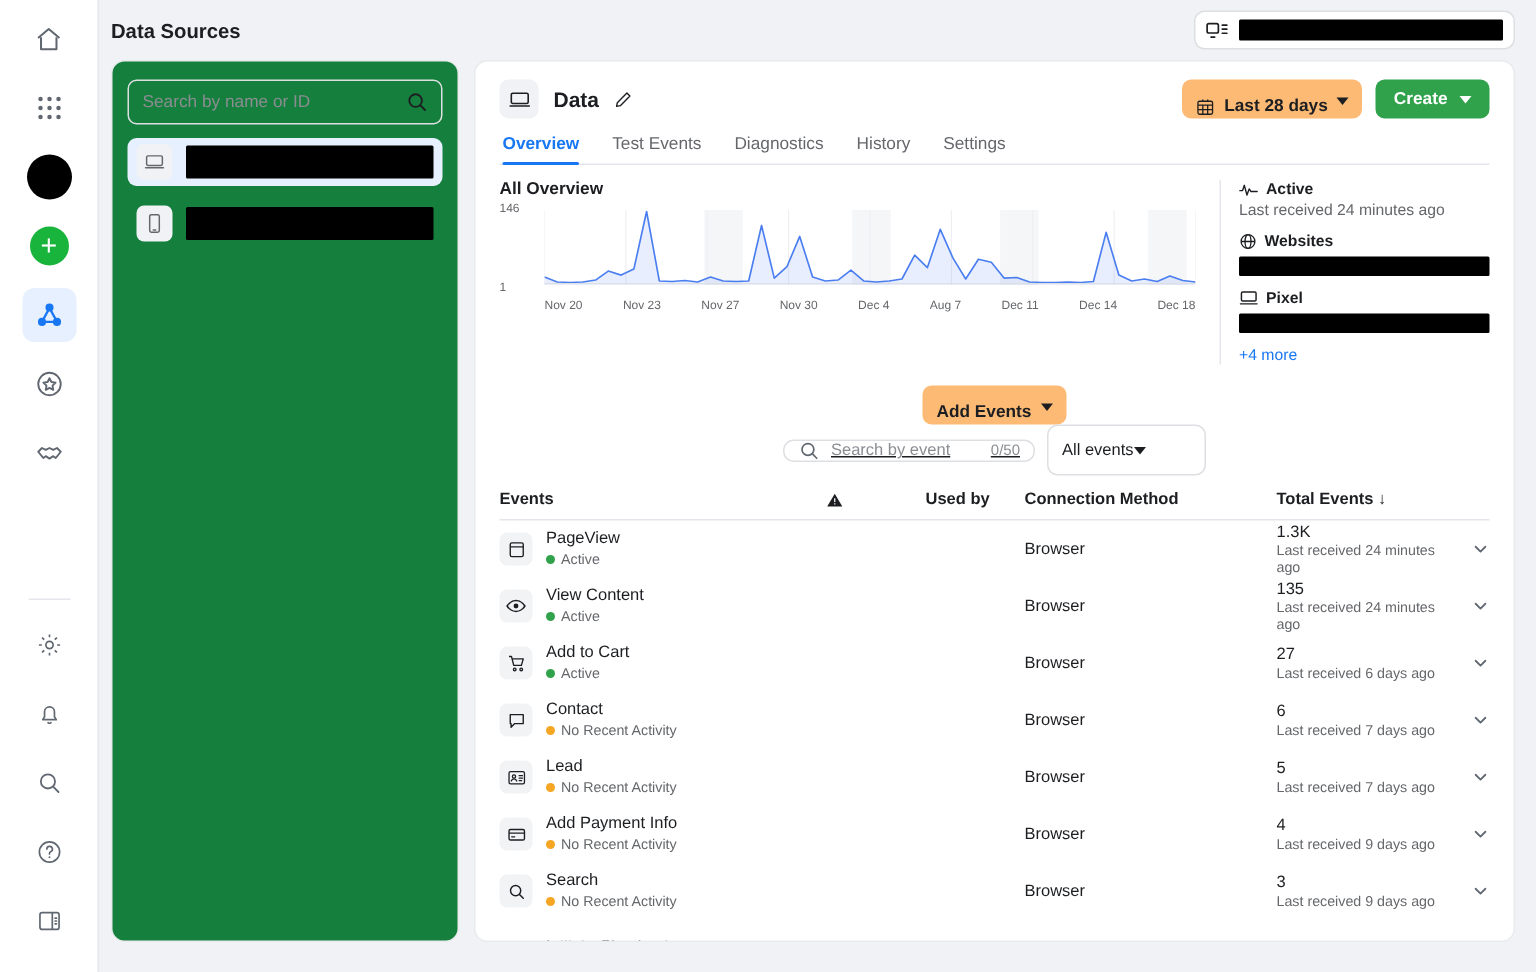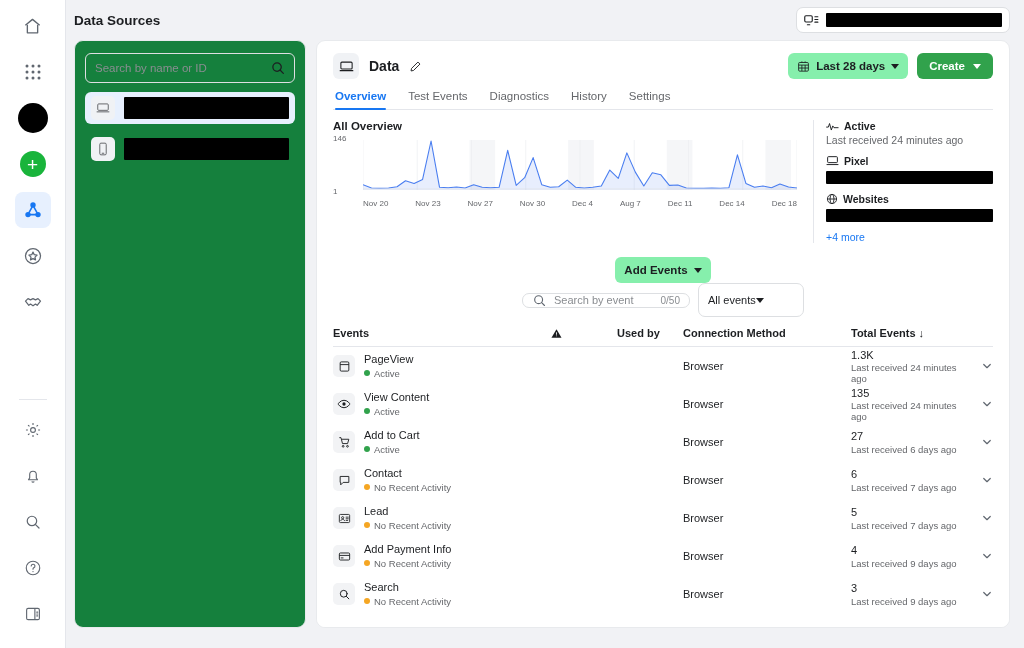--- a/index.html
+++ b/index.html
@@ -90,22 +90,22 @@
   .src-title-wrap { display: flex; align-items: center; gap: 10px; }
   .src-ic {
     width: 26px; height: 26px; border-radius: 6px; background: #f0f2f5;
     display: flex; align-items: center; justify-content: center; color: #1c1e21;
   }
   .src-name { font-size: 14px; font-weight: bold; color: #1c1e21; }
   .pencil { color: #1c1e21; cursor: pointer; display: flex; }
 
   .head-actions { display: flex; align-items: center; gap: 9px; }
   .btn-grey {
-    display: flex; align-items: center; gap: 6px; height: 26px;
-    background: #86efac; border-radius: 6px; padding: 0 9px;
+    display: flex; gap: 6px; height: 26px;
+    background: #fdba74; border-radius: 6px; padding: 12px 9px;
     font-size: 11.5px; font-weight: bold; color: #1c1e21; cursor: pointer;
   }
   .btn-green {
     display: flex; align-items: center; gap: 8px; height: 26px;
     background: #31a24c; border-radius: 6px; padding: 0 12px;
     font-size: 11.5px; font-weight: bold; color: #fff; cursor: pointer;
   }
   .caret { width: 0; height: 0; border-left: 4px solid transparent; border-right: 4px solid transparent; border-top: 5px solid currentColor; }
 
   .tabs { display: flex; gap: 22px; margin-top: 11px; border-bottom: 1px solid #e4e6eb; padding: 0 2px; }
@@ -136,21 +136,21 @@
   .info-head { display: flex; align-items: center; gap: 5px; font-size: 10.5px; font-weight: bold; color: #1c1e21; }
   .info-sub { font-size: 10.5px; color: #65676b; margin-top: 2px; }
   .info-block .redact { height: 13px; width: 100%; margin-top: 4px; }
   .more-link { font-size: 10.5px; color: #1877f2; cursor: pointer; }
 
   
   .ev-toolbar { display: flex; align-items: center; justify-content: space-between; padding: 14px 16px 0; flex-direction: column; }
   .ev-right { display: flex; align-items: center; gap: 8px; }
   .ev-search {
     display: flex; align-items: center; gap: 7px; width: 168px; height: 15px;
-    border: 1px solid #dddfe2; border-radius: 7px; padding: 0 9px;
+    border: 1px solid #dddfe2; border-radius: 7px; padding: 0 9px; text-decoration: underline;
   }
   .ev-search input {
     border: 0; outline: 0; flex: 1 1 auto; min-width: 0; font-size: 11px;
     color: #1c1e21; background: transparent; font-family: "Liberation Sans", sans-serif;
   }
   .ev-search input::placeholder { color: #8a8d91; }
   .cnt { font-size: 10px; color: #8a8d91; }
   .sel-box {
     display: flex; align-items: center; 
     width: 106px; height: 28px; border: 1px solid #dddfe2; border-radius: 7px;
@@ -425,40 +425,40 @@
                   </svg>
                 </span>
                 <span>Active</span>
               </div>
               <div class="info-sub">Last received 24 minutes ago</div>
             </div>
 
             <div class="info-block">
               <div class="info-head">
                 <span>
-                  <svg width="13" height="12" viewBox="0 0 24 22" fill="none" stroke="#1c1e21" stroke-width="1.8" stroke-linejoin="round">
-                    <rect x="3" y="3" width="18" height="11" rx="1.6"></rect>
-                      <path d="M1.8 17.6h20.4" stroke-linecap="round"></path>
-                  </svg>
-                </span>
-                <span>Pixel</span>
-              </div>
-              <div class="redact"></div>
-            </div>
-
-            <div class="info-block">
-              <div class="info-head">
-                <span>
                   <svg width="12" height="12" viewBox="0 0 24 24" fill="none" stroke="#1c1e21" stroke-width="1.8">
                     <circle cx="12" cy="12" r="9.2"></circle>
                       <ellipse cx="12" cy="12" rx="4" ry="9.2"></ellipse>
                       <path d="M3 12h18"></path>
                   </svg>
                 </span>
                 <span>Websites</span>
+              </div>
+              <div class="redact"></div>
+            </div>
+
+            <div class="info-block">
+              <div class="info-head">
+                <span>
+                  <svg width="13" height="12" viewBox="0 0 24 22" fill="none" stroke="#1c1e21" stroke-width="1.8" stroke-linejoin="round">
+                    <rect x="3" y="3" width="18" height="11" rx="1.6"></rect>
+                      <path d="M1.8 17.6h20.4" stroke-linecap="round"></path>
+                  </svg>
+                </span>
+                <span>Pixel</span>
               </div>
               <div class="redact"></div>
             </div>
 
             <div class="more-link">+4 more</div>
           </div>
         </div>
 
         <div class="ev-toolbar">
           <div class="btn-grey">

